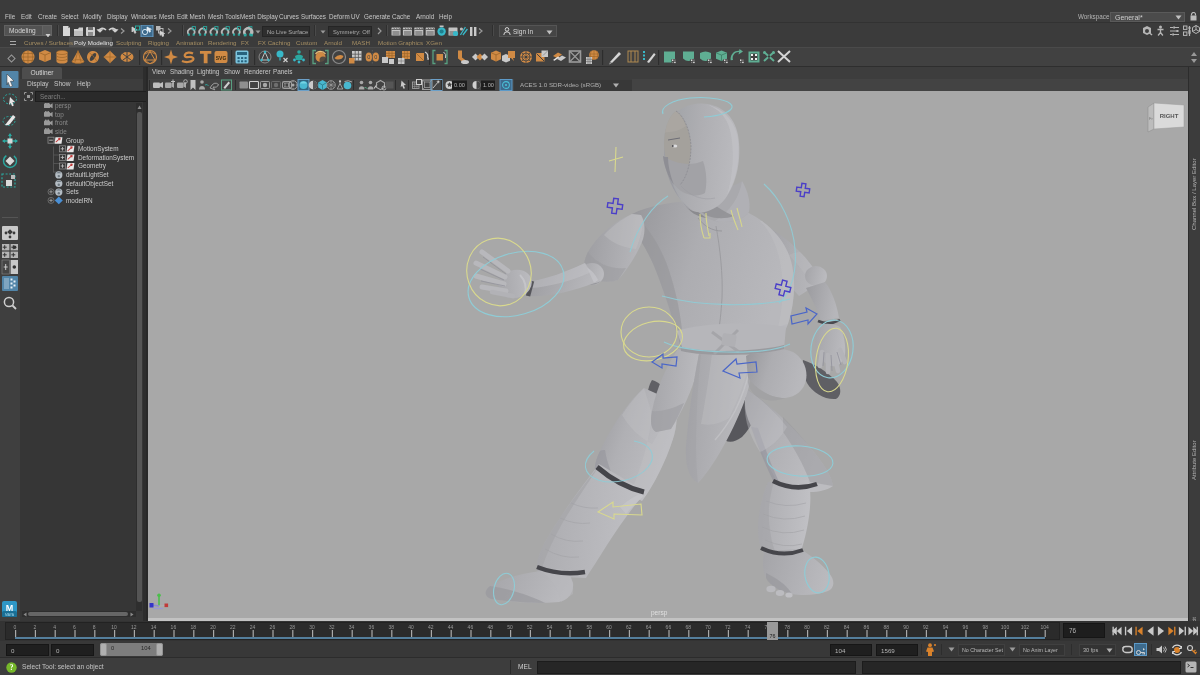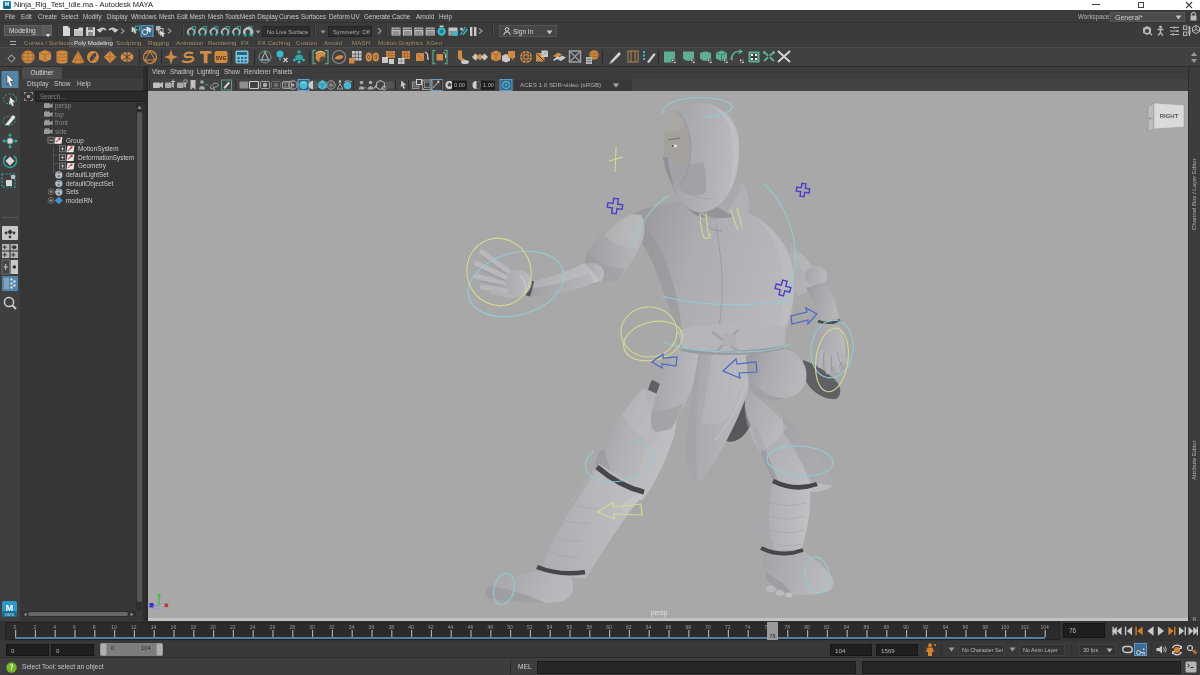--- a/index.html
+++ b/index.html
@@ -18,33 +18,20 @@
 #rightbar{left:1188px;top:0;width:12px;height:554px;background:#3c3c3c;border-left:1px solid #2c2c2c;}
 #timeslider{left:0;top:621px;width:1200px;height:20px;background:#333333;}
 #rangerow{left:0;top:641px;width:1200px;height:16px;background:#383838;}
 #cmdrow{left:0;top:657px;width:1200px;height:18px;background:#3d3d3d;border-top:1px solid #2c2c2c;}
 .mi{position:absolute;top:0;height:13px;line-height:14px;font-size:6.3px;color:#c8c8c8;}
 .field{position:absolute;background:#222222;border:1px solid #161616;color:#b5b5b5;}
 .vline{position:absolute;width:1px;background:#2d2d2d;}
 </style></head><body>
 <div id="app">
 
-<div id="titlebar" class="abs">
- <svg class="abs" style="left:3px;top:1px" width="9" height="9" viewBox="0 0 9 9">
-  <rect x="0" y="0" width="8" height="8" rx="1" fill="#1b7fb4"></rect>
-  <rect x="1" y="4.5" width="6" height="3" fill="#0e5e86"></rect>
-  <text x="4" y="4.6" font-size="5.4" fill="#ffffff" text-anchor="middle" font-weight="bold" font-family="Liberation Sans">M</text>
- </svg>
- <div class="abs" style="left:14px;top:0px;font-size:7.5px;line-height:10px;color:#1c1c1c;">Ninja_Rig_Test_Idle.ma - Autodesk MAYA</div>
- <div class="abs" style="left:1092px;top:4px;width:8px;height:1.2px;background:#444;"></div>
- <div class="abs" style="left:1138px;top:1.5px;width:6px;height:6px;border:1.1px solid #444;"></div>
- <svg class="abs" style="left:1185px;top:1px" width="8" height="8" viewBox="0 0 8 8">
-        <path d="M1,1 L7,7 M7,1 L1,7" stroke="#444" stroke-width="1.1"></path>
-      </svg>
-</div>
 <div id="menubar" class="abs">
       <div class="mi" style="left:5px">File</div>
       <div class="mi" style="left:21px">Edit</div>
       <div class="mi" style="left:38px">Create</div>
       <div class="mi" style="left:61px">Select</div>
       <div class="mi" style="left:83px">Modify</div>
       <div class="mi" style="left:107px">Display</div>
       <div class="mi" style="left:131px">Windows</div>
       <div class="mi" style="left:159px">Mesh</div>
       <div class="mi" style="left:177px">Edit Mesh</div>

